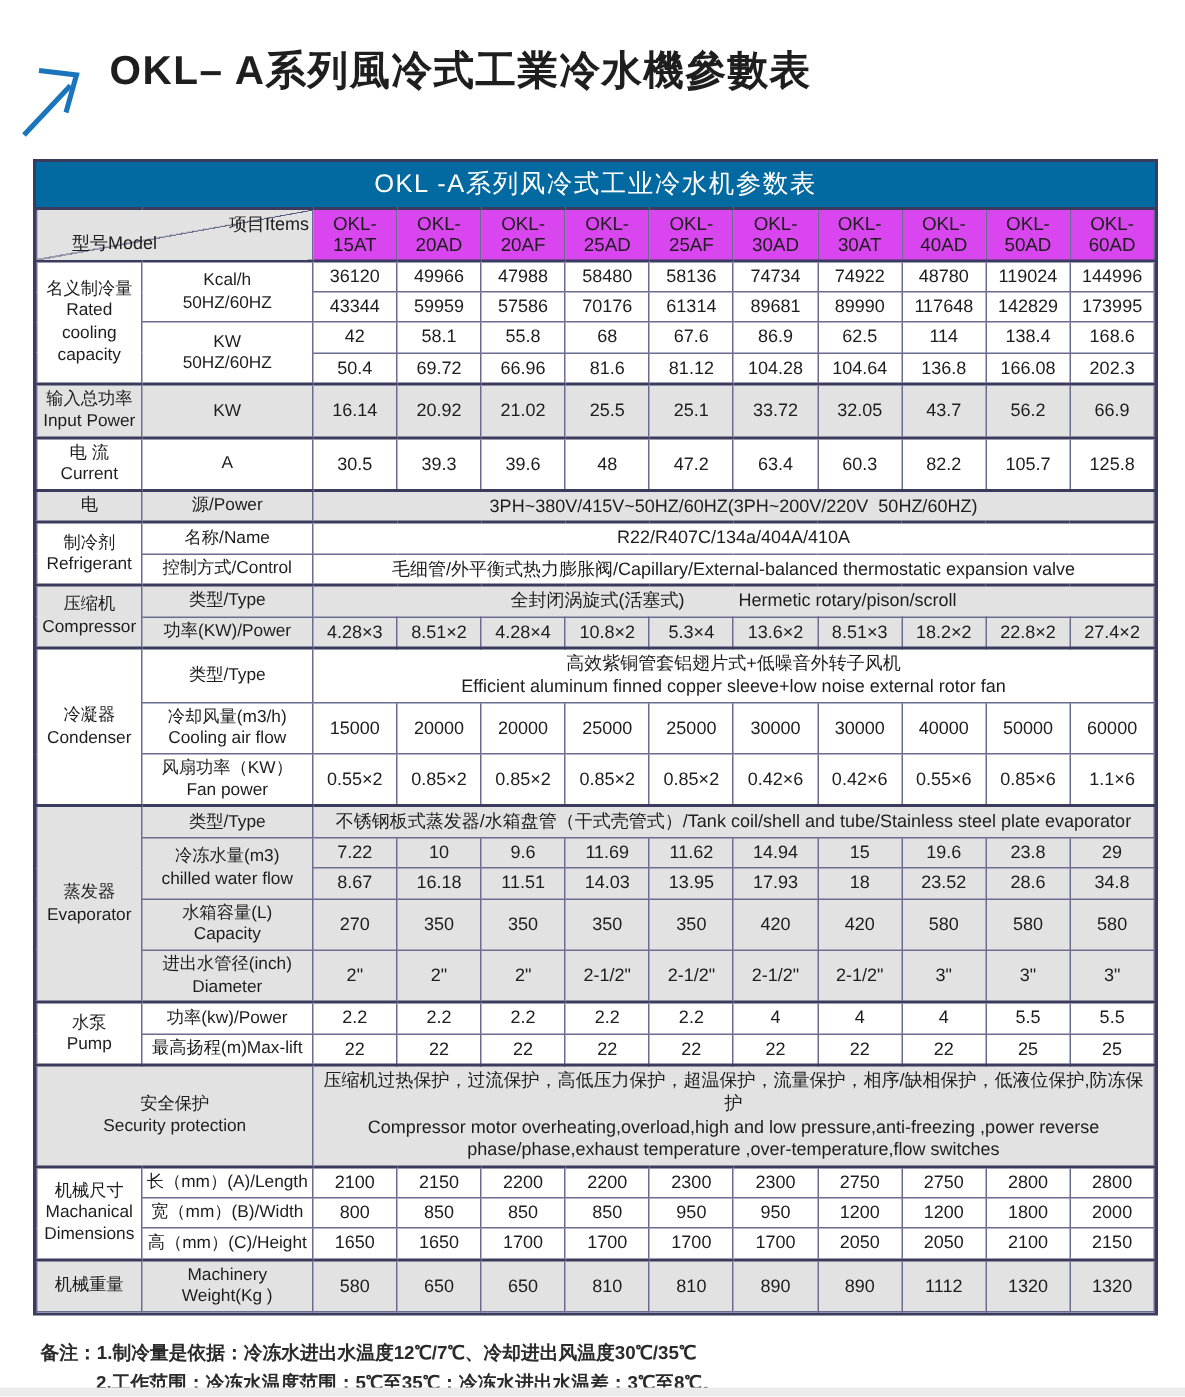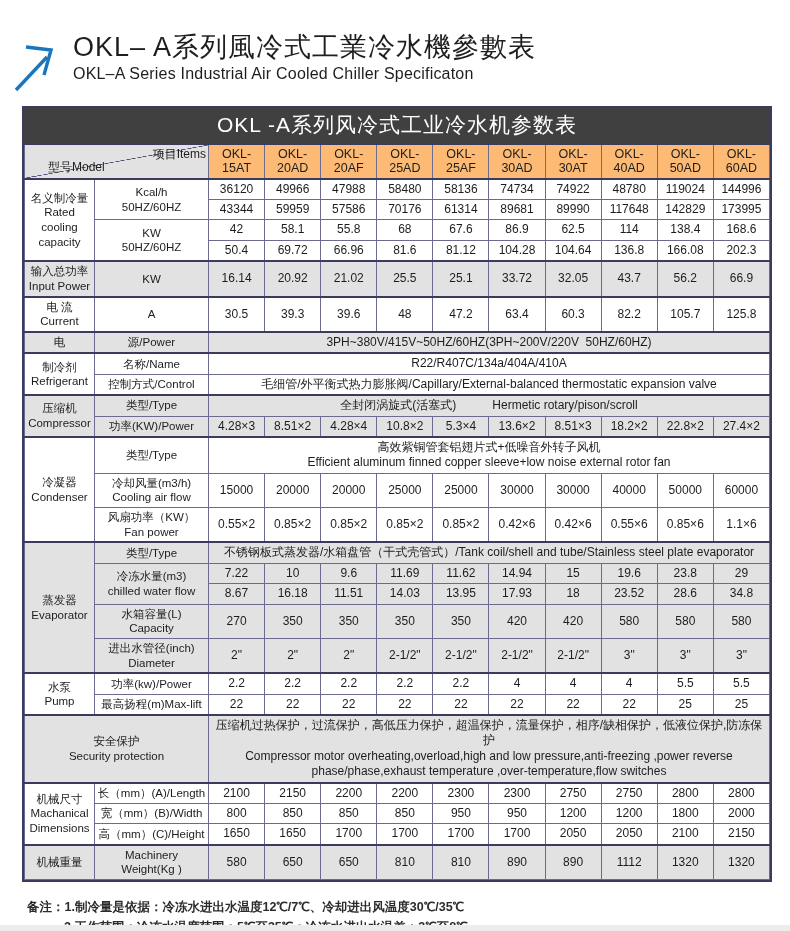--- a/index.html
+++ b/index.html
@@ -4,42 +4,42 @@
 <style>
   html,body{margin:0;padding:0;}
   body{
     width:790px;height:931px;position:relative;overflow:hidden;
     background:#ffffff;color:#1d1d1d;
     font-family:"Liberation Sans",sans-serif;
   }
   
   .page-header{display:flex;align-items:flex-start;gap:12px;padding:32px 0 0 13px;}
   .brand-arrow{flex:0 0 auto;margin-top:6px;}
-  .title-block h1{margin:0;font-size:27px;font-weight:400;letter-spacing:1px;color:#1e1e1e;line-height:1.15;}
+  .title-block h1{margin:0;font-size:27px;font-weight:700;letter-spacing:1px;color:#1e1e1e;line-height:1.15;}
   .title-block h2{margin:2px 0 0;font-size:16px;font-weight:400;color:#1e1e1e;letter-spacing:0.2px;}
 
   
   .table-wrap{width:746px;margin:12px 0 0 22px;border:2px solid #3b3b5e;}
-  .table-title{background:#404040;color:#ffffff;text-align:center;font-size:21px;
+  .table-title{background:#0369a1;color:#ffffff;text-align:center;font-size:17px;
     padding:3px 0 4px;letter-spacing:1px;}
   table{width:100%;border-collapse:collapse;table-layout:fixed;}
   col.col-group{width:70px;}
   col.col-item{width:114px;}
   th,td{
     border:1px solid #6b6b8f;
     font-size:11.5px;font-weight:400;color:#1d1d1d;
     text-align:center;vertical-align:middle;
     padding:2px 1px;line-height:1.28;white-space:pre-wrap;word-wrap:break-word;
   }
   td{font-size:12px;}
   thead tr{height:30px;}
   tbody tr{height:20px;}
   tr.sec-start>th, tr.sec-start>td{border-top:2px solid #3b3b5e;}
   .shade>th, .shade>td{background:#e2e2e2;}
-  thead th{background:#fdba74;font-size:12.5px;line-height:1.15;}
+  thead th{background:#d946ef;font-size:12.5px;line-height:1.15;}
   th.corner{position:relative;
     background:#e2e2e2 linear-gradient(to bottom right,
       transparent 49.5%, #55557d 49.5%, #55557d 50.6%, transparent 50.6%);}
   th.corner .c-model{position:absolute;left:23px;bottom:3px;font-size:12px;}
   th.corner .c-items{position:absolute;right:2px;top:3px;font-size:12px;}
   td.span-cell{font-size:12px;margin-left:28px;}
 
   
   .notes{margin:15px 0 0 27px;font-size:12.5px;color:#2b2b2b;line-height:1.6;font-weight:bold;}
   .notes .note-line{white-space:pre-wrap;}
@@ -50,21 +50,20 @@
 </head>
 <body>
 
 <header class="page-header">
   <svg class="brand-arrow" width="48" height="56" viewBox="0 0 48 56" fill="none">
     <line x1="3" y1="52" x2="34" y2="19" stroke="#1b75bc" stroke-width="3.4"></line>
     <polyline points="13,9 38,12 31,37" fill="none" stroke="#1b75bc" stroke-width="3.4"></polyline>
   </svg>
   <div class="title-block">
     <h1>OKL– A系列風冷式工業冷水機參數表</h1>
-    <h2>OKL–A Series Industrial Air Cooled Chiller Specificaton</h2>
   </div>
 </header>
 
 <div class="table-wrap">
   <div class="table-title">OKL -A系列风冷式工业冷水机参数表</div>
   <table id="spec-table-el">
       <colgroup>
         <col class="col-group">
         <col class="col-item">
         <col>

